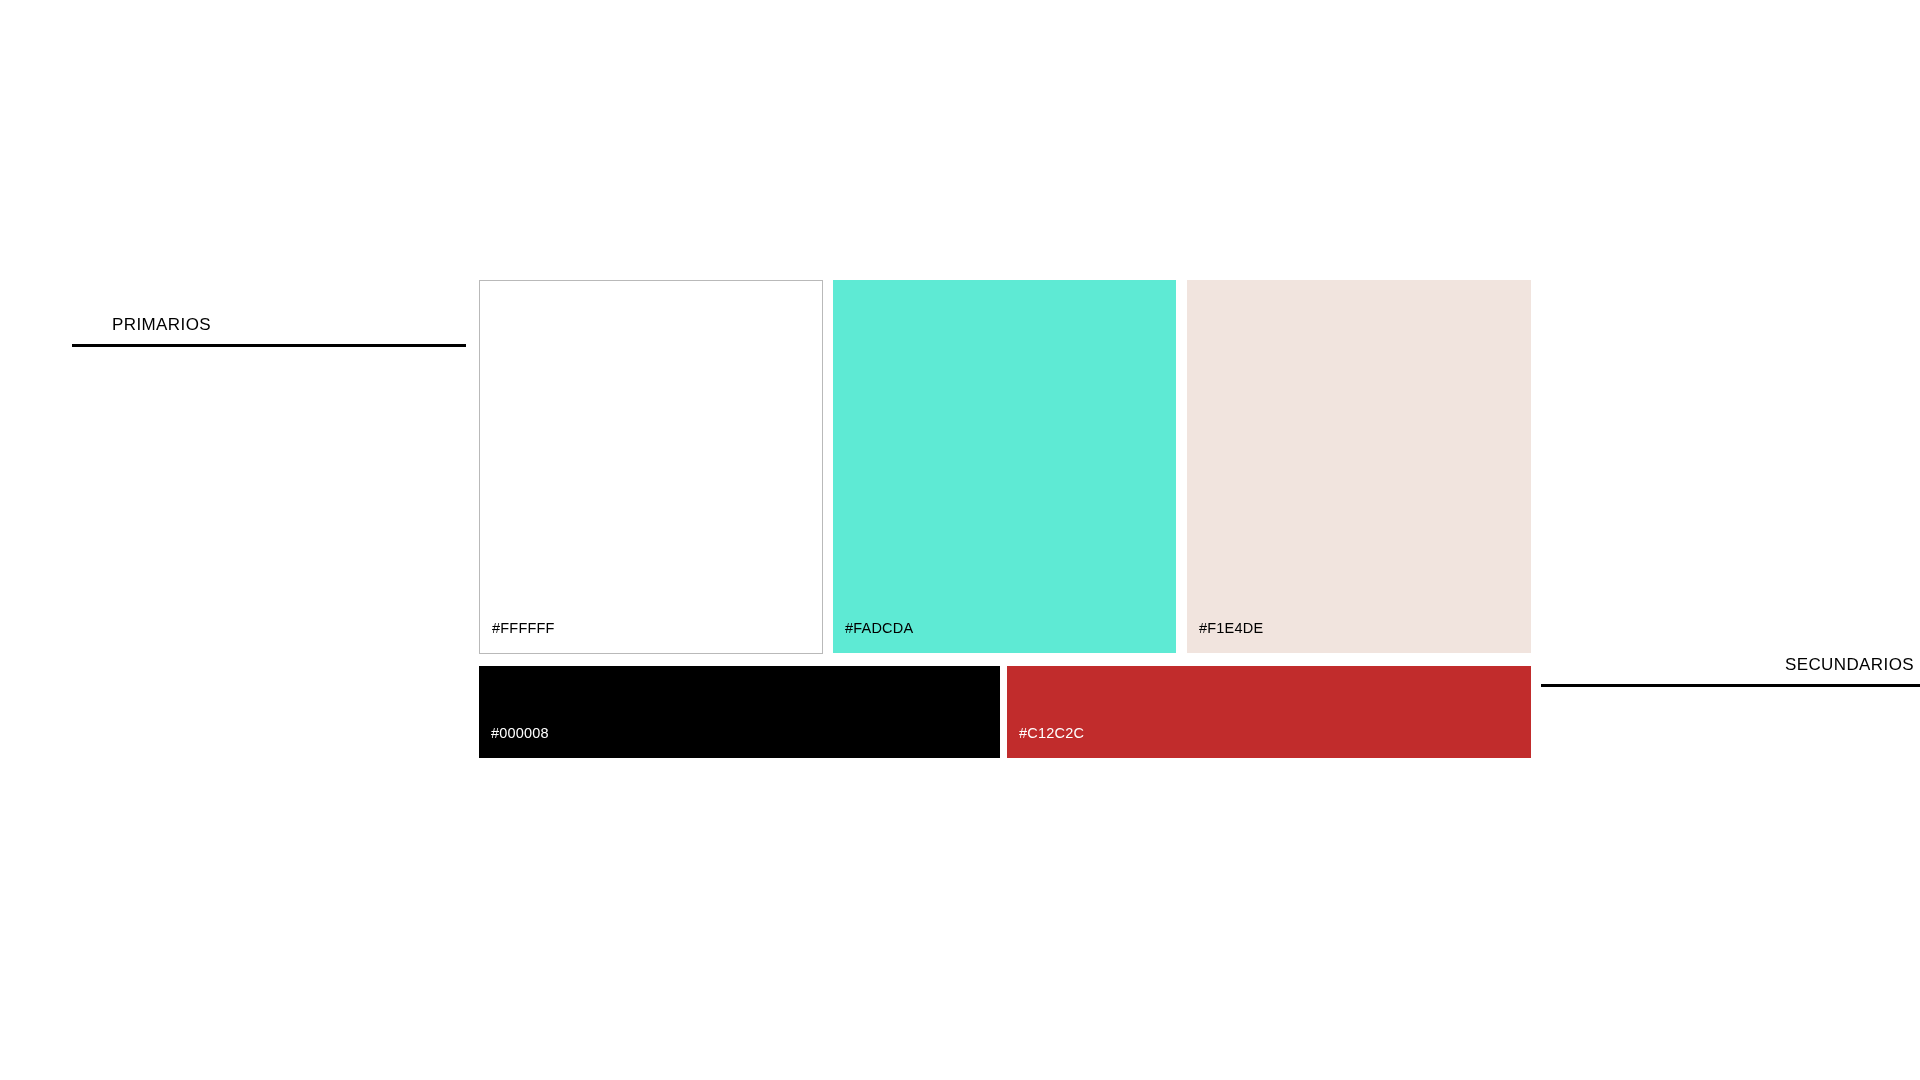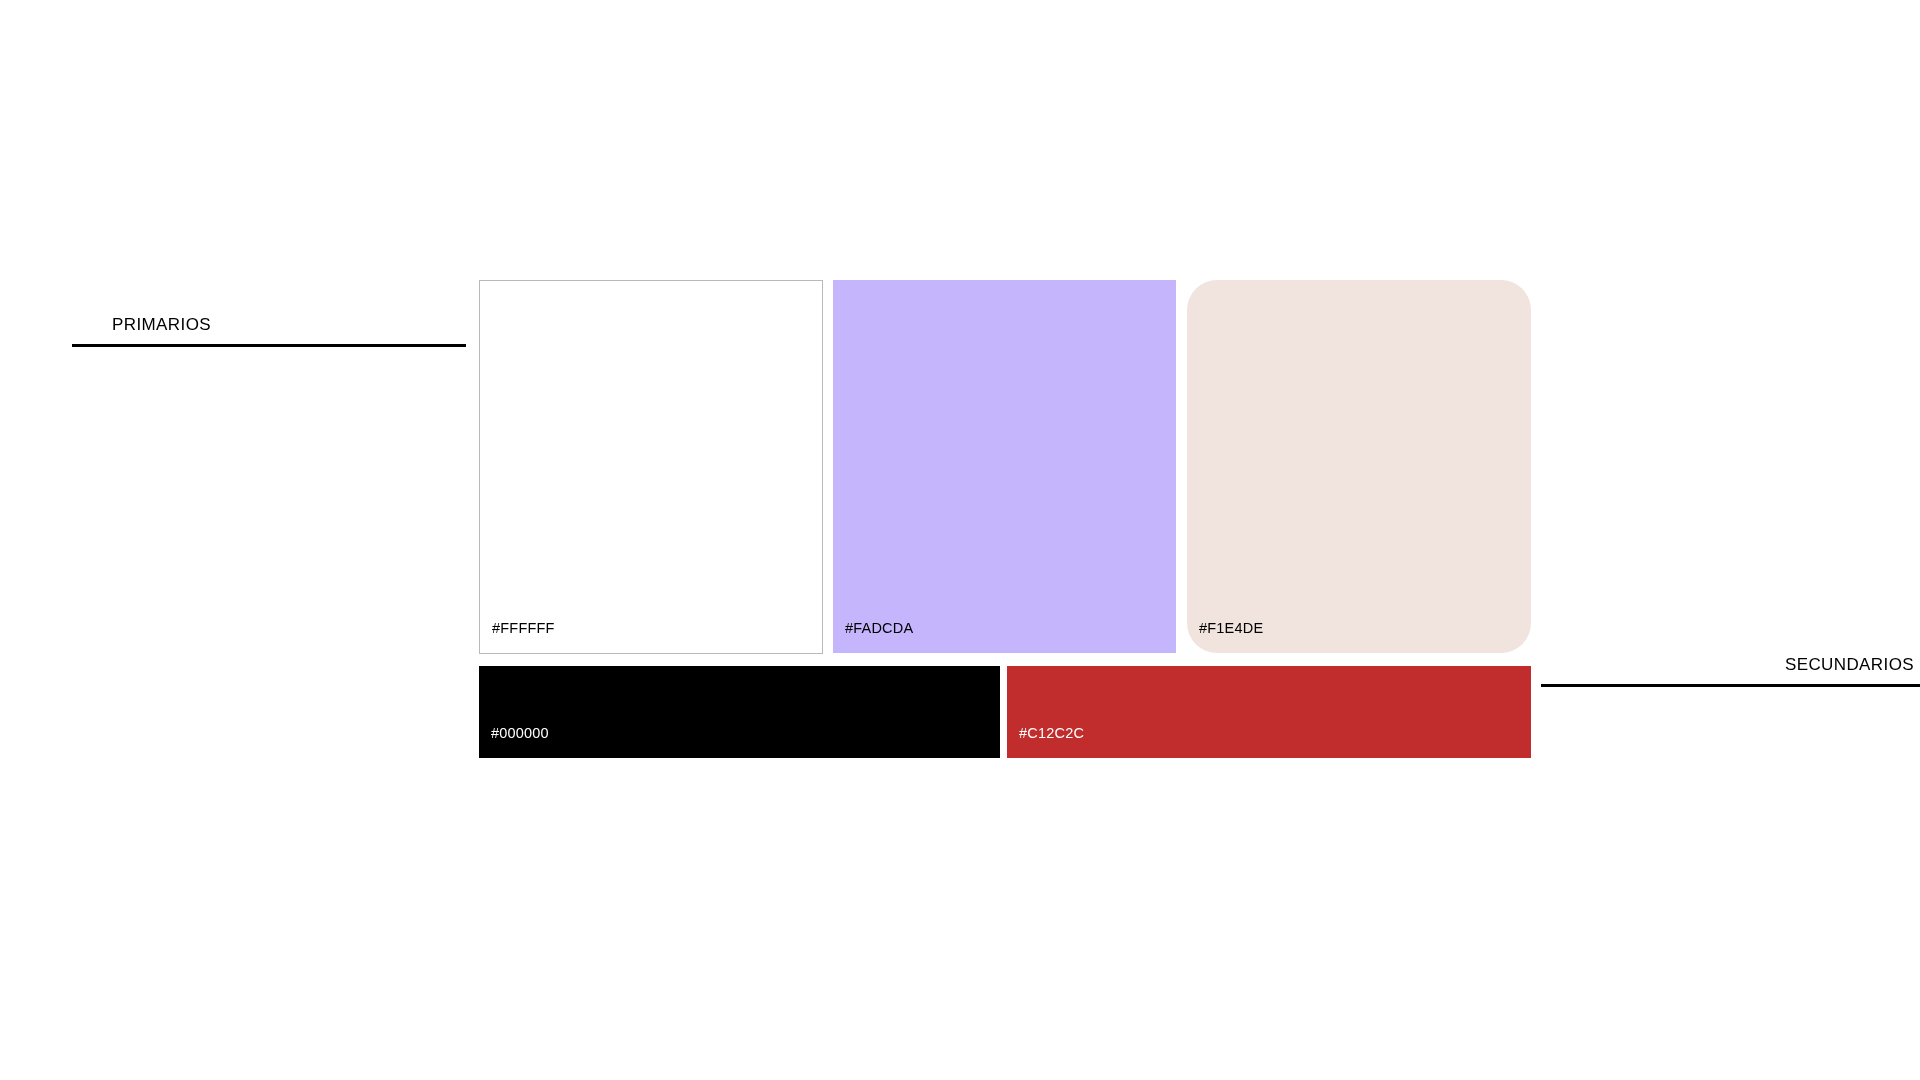--- a/index.html
+++ b/index.html
@@ -110,29 +110,29 @@
 
   <div class="section-heading" id="heading-secundarios">
     <span class="heading-text">SECUNDARIOS</span>
     <span class="heading-rule" style="background: rgb(0, 0, 0);"></span>
   </div>
 
   <div class="swatch swatch-bordered" id="swatch-ffffff" style="background: rgb(255, 255, 255); border: 1px solid rgb(185, 185, 185);">
     <span class="swatch-label label-dark" style="color: rgb(0, 0, 0);">#FFFFFF</span>
   </div>
 
-  <div class="swatch" id="swatch-fadcda" style="background: #c4b5fd;">
+  <div class="swatch" id="swatch-fadcda" style="background: #5eead4;">
     <span class="swatch-label label-dark" style="color: rgb(0, 0, 0);">#FADCDA</span>
   </div>
 
-  <div class="swatch" id="swatch-f1e4de" style="background: rgb(241, 228, 222); border-radius: 30px;">
+  <div class="swatch" id="swatch-f1e4de" style="background: rgb(241, 228, 222);">
     <span class="swatch-label label-dark" style="color: rgb(0, 0, 0);">#F1E4DE</span>
   </div>
 
   <div class="swatch" id="swatch-000000" style="background: rgb(0, 0, 0);">
-    <span class="swatch-label label-light" style="color: rgb(255, 255, 255);">#000000</span>
+    <span class="swatch-label label-light" style="color: rgb(255, 255, 255);">#000008</span>
   </div>
 
   <div class="swatch" id="swatch-c12c2c" style="background: rgb(193, 44, 44); padding-left: 20px;">
     <span class="swatch-label label-light" style="color: rgb(255, 255, 255);">#C12C2C</span>
   </div>
 
 </div>
 
 </body></html>

